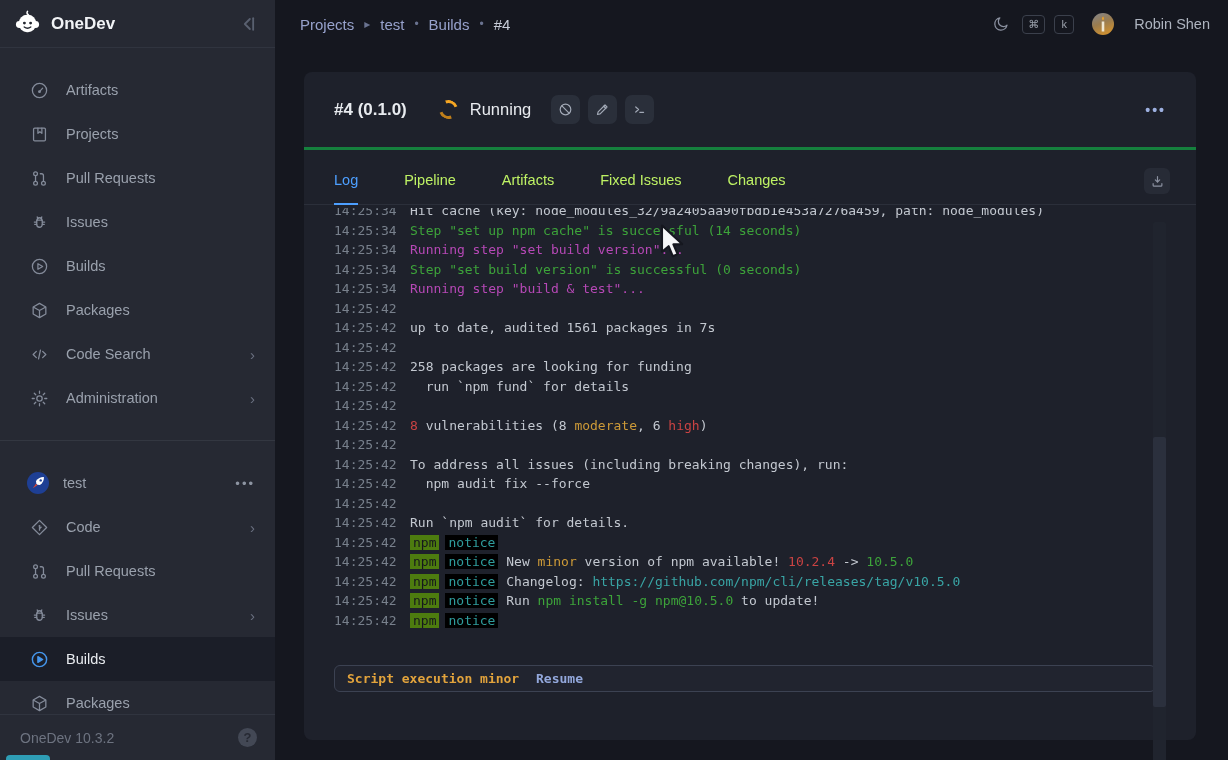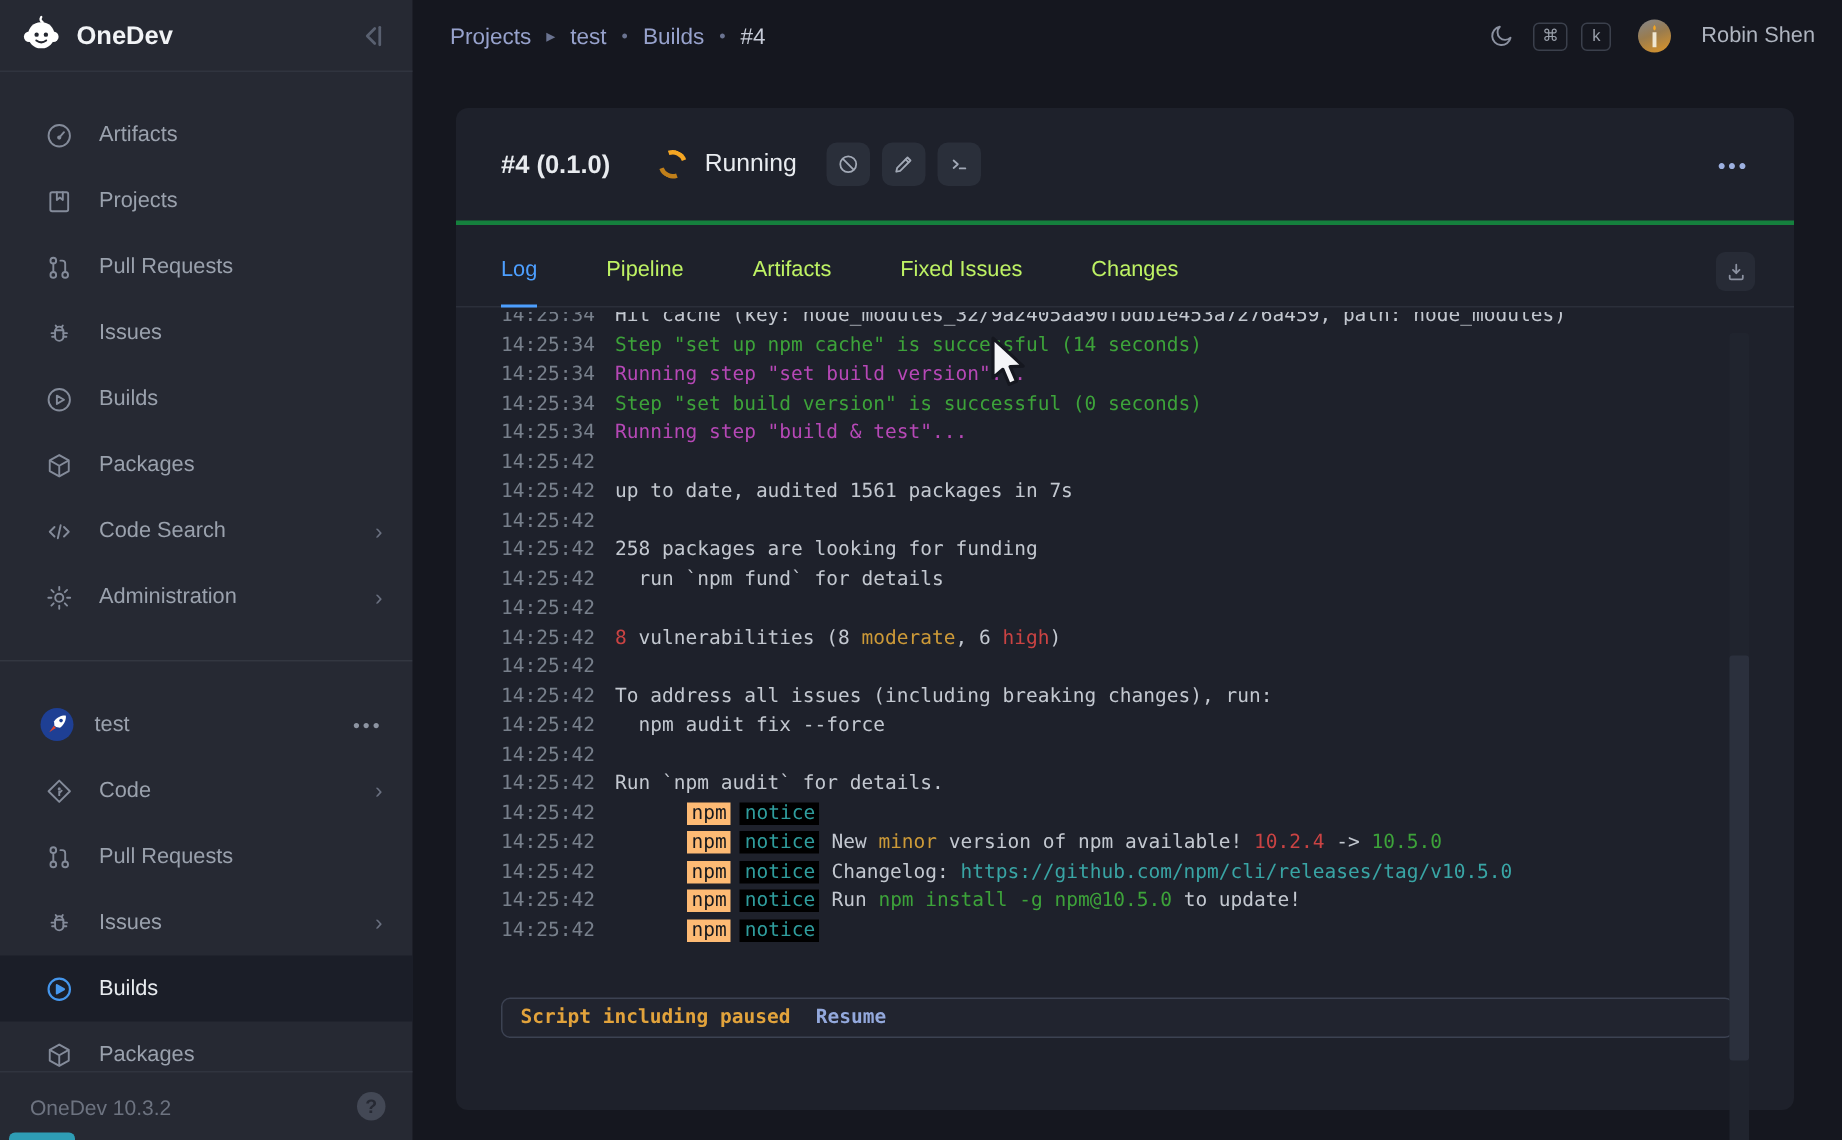--- a/index.html
+++ b/index.html
@@ -82,21 +82,21 @@
   .log-lines { margin-top:-7px; font-family:"DejaVu Sans Mono", monospace;
     font-size:13px; line-height:19.5px; }
   .log-line { white-space:pre; }
   .ts { color:#78808c; display:inline-block; width:62px; margin-right:14px; }
   .msg { color:#c3c8d0; }
   .seg.grn { color:#3da33a; }
   .seg.mag { color:#b648b6; }
   .seg.red { color:#ca4343; }
   .seg.yel { color:#cd9a38; }
   .seg.lnk { color:#39a5a5; cursor:pointer; }
-  .seg.bnpm { background:#fdba74; color:#16181d; padding:0 3px; margin-right:6px;margin-left:48px; }
+  .seg.bnpm { background:#4d7c0f; color:#16181d; padding:0 3px; margin-right:6px; }
   .seg.bnot { background:#000000; color:#2f9d9d; padding:0 3px; }
 
   .paused-bar { margin:7px 40px 0 30px; border:1px solid #3c4252; border-radius:6px;
     padding:5px 12px; font-family:"DejaVu Sans Mono", monospace; font-size:13px;
     font-weight:bold; background:#21242f; }
   .paused-msg { color:#e2a33c; }
   .resume-link { color:#93a8dc; margin-left:9px; cursor:pointer; }
 
   .scroll-track { position:absolute; right:30px; top:150px; width:13px; height:560px;
     background:#20242e; border-radius:2px; }
@@ -389,21 +389,21 @@
         <div class="log-line"><span class="ts">14:25:42</span><span class="msg"><span class="seg">Run `npm audit` for details.</span></span></div>
         <div class="log-line"><span class="ts">14:25:42</span><span class="msg"><span class="seg bnpm">npm</span><span class="seg bnot">notice</span></span></div>
         <div class="log-line"><span class="ts">14:25:42</span><span class="msg"><span class="seg bnpm">npm</span><span class="seg bnot">notice</span><span class="seg"> New </span><span class="seg yel">minor</span><span class="seg"> version of npm available! </span><span class="seg red">10.2.4</span><span class="seg"> -&gt; </span><span class="seg grn">10.5.0</span></span></div>
         <div class="log-line"><span class="ts">14:25:42</span><span class="msg"><span class="seg bnpm">npm</span><span class="seg bnot">notice</span><span class="seg"> Changelog: </span><span class="seg lnk">https://github.com/npm/cli/releases/tag/v10.5.0</span></span></div>
         <div class="log-line"><span class="ts">14:25:42</span><span class="msg"><span class="seg bnpm">npm</span><span class="seg bnot">notice</span><span class="seg"> Run </span><span class="seg grn">npm install -g npm@10.5.0</span><span class="seg"> to update!</span></span></div>
         <div class="log-line"><span class="ts">14:25:42</span><span class="msg"><span class="seg bnpm">npm</span><span class="seg bnot">notice</span></span></div>
       </div>
   </div>
 
   <div class="paused-bar">
-    <span class="paused-msg">Script including paused</span>
+    <span class="paused-msg">Script execution minor</span>
     <span class="resume-link">Resume</span>
   </div>
 
   <div class="scroll-track"></div>
   <div class="scroll-thumb"></div>
 </div>
 
 <div class="cursor">
   <svg width="30" height="36" viewBox="0 0 20 24">
     <path d="M2 1 L2 18.5 L6.4 14.8 L9.2 21.5 L12.4 20.1 L9.6 13.6 L15.4 13.4 Z" fill="#f5f6f8" stroke="#15171f" stroke-width="1.4" stroke-linejoin="round"></path>

